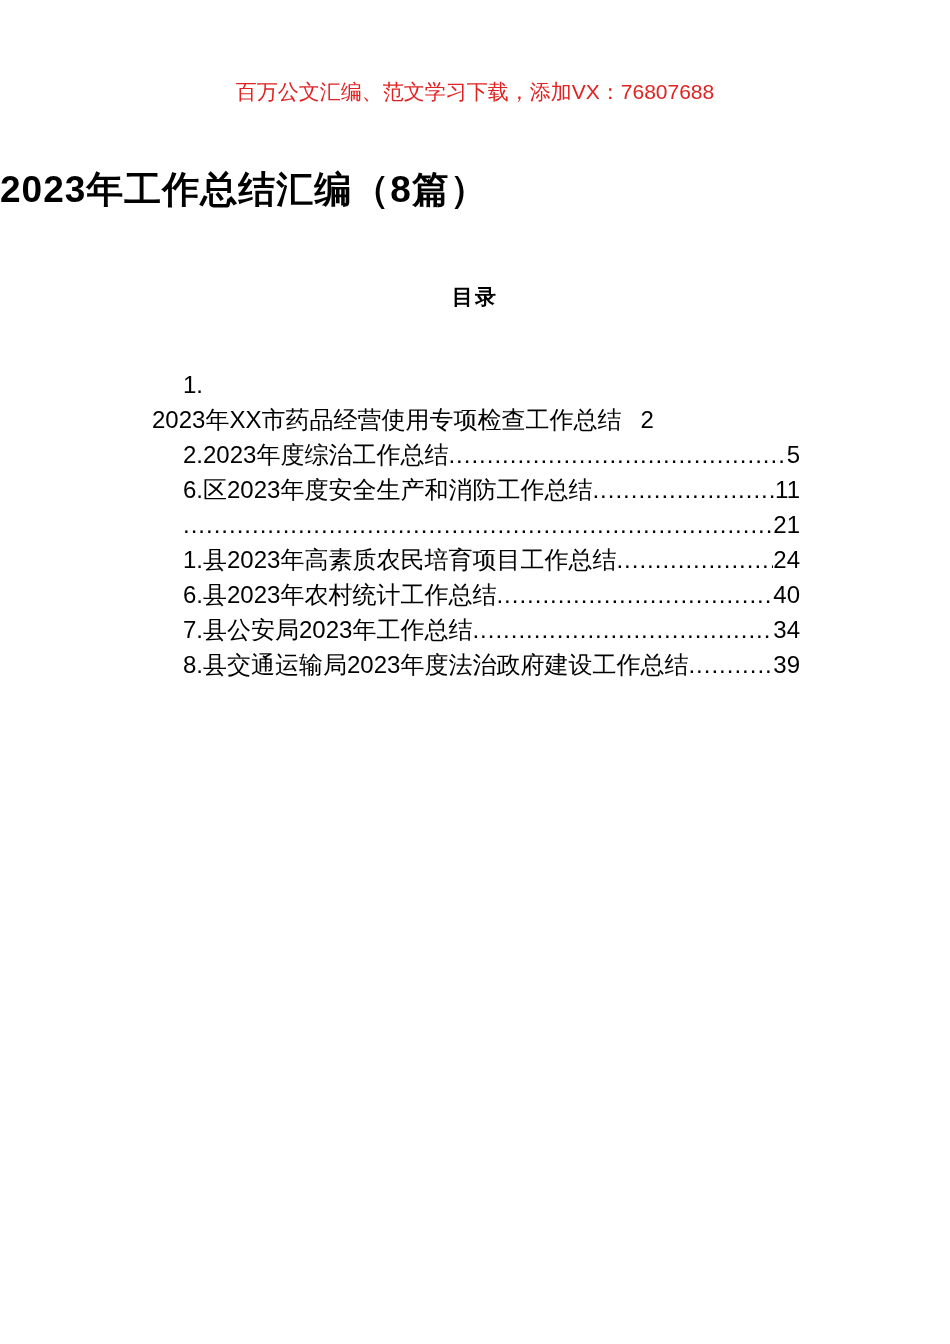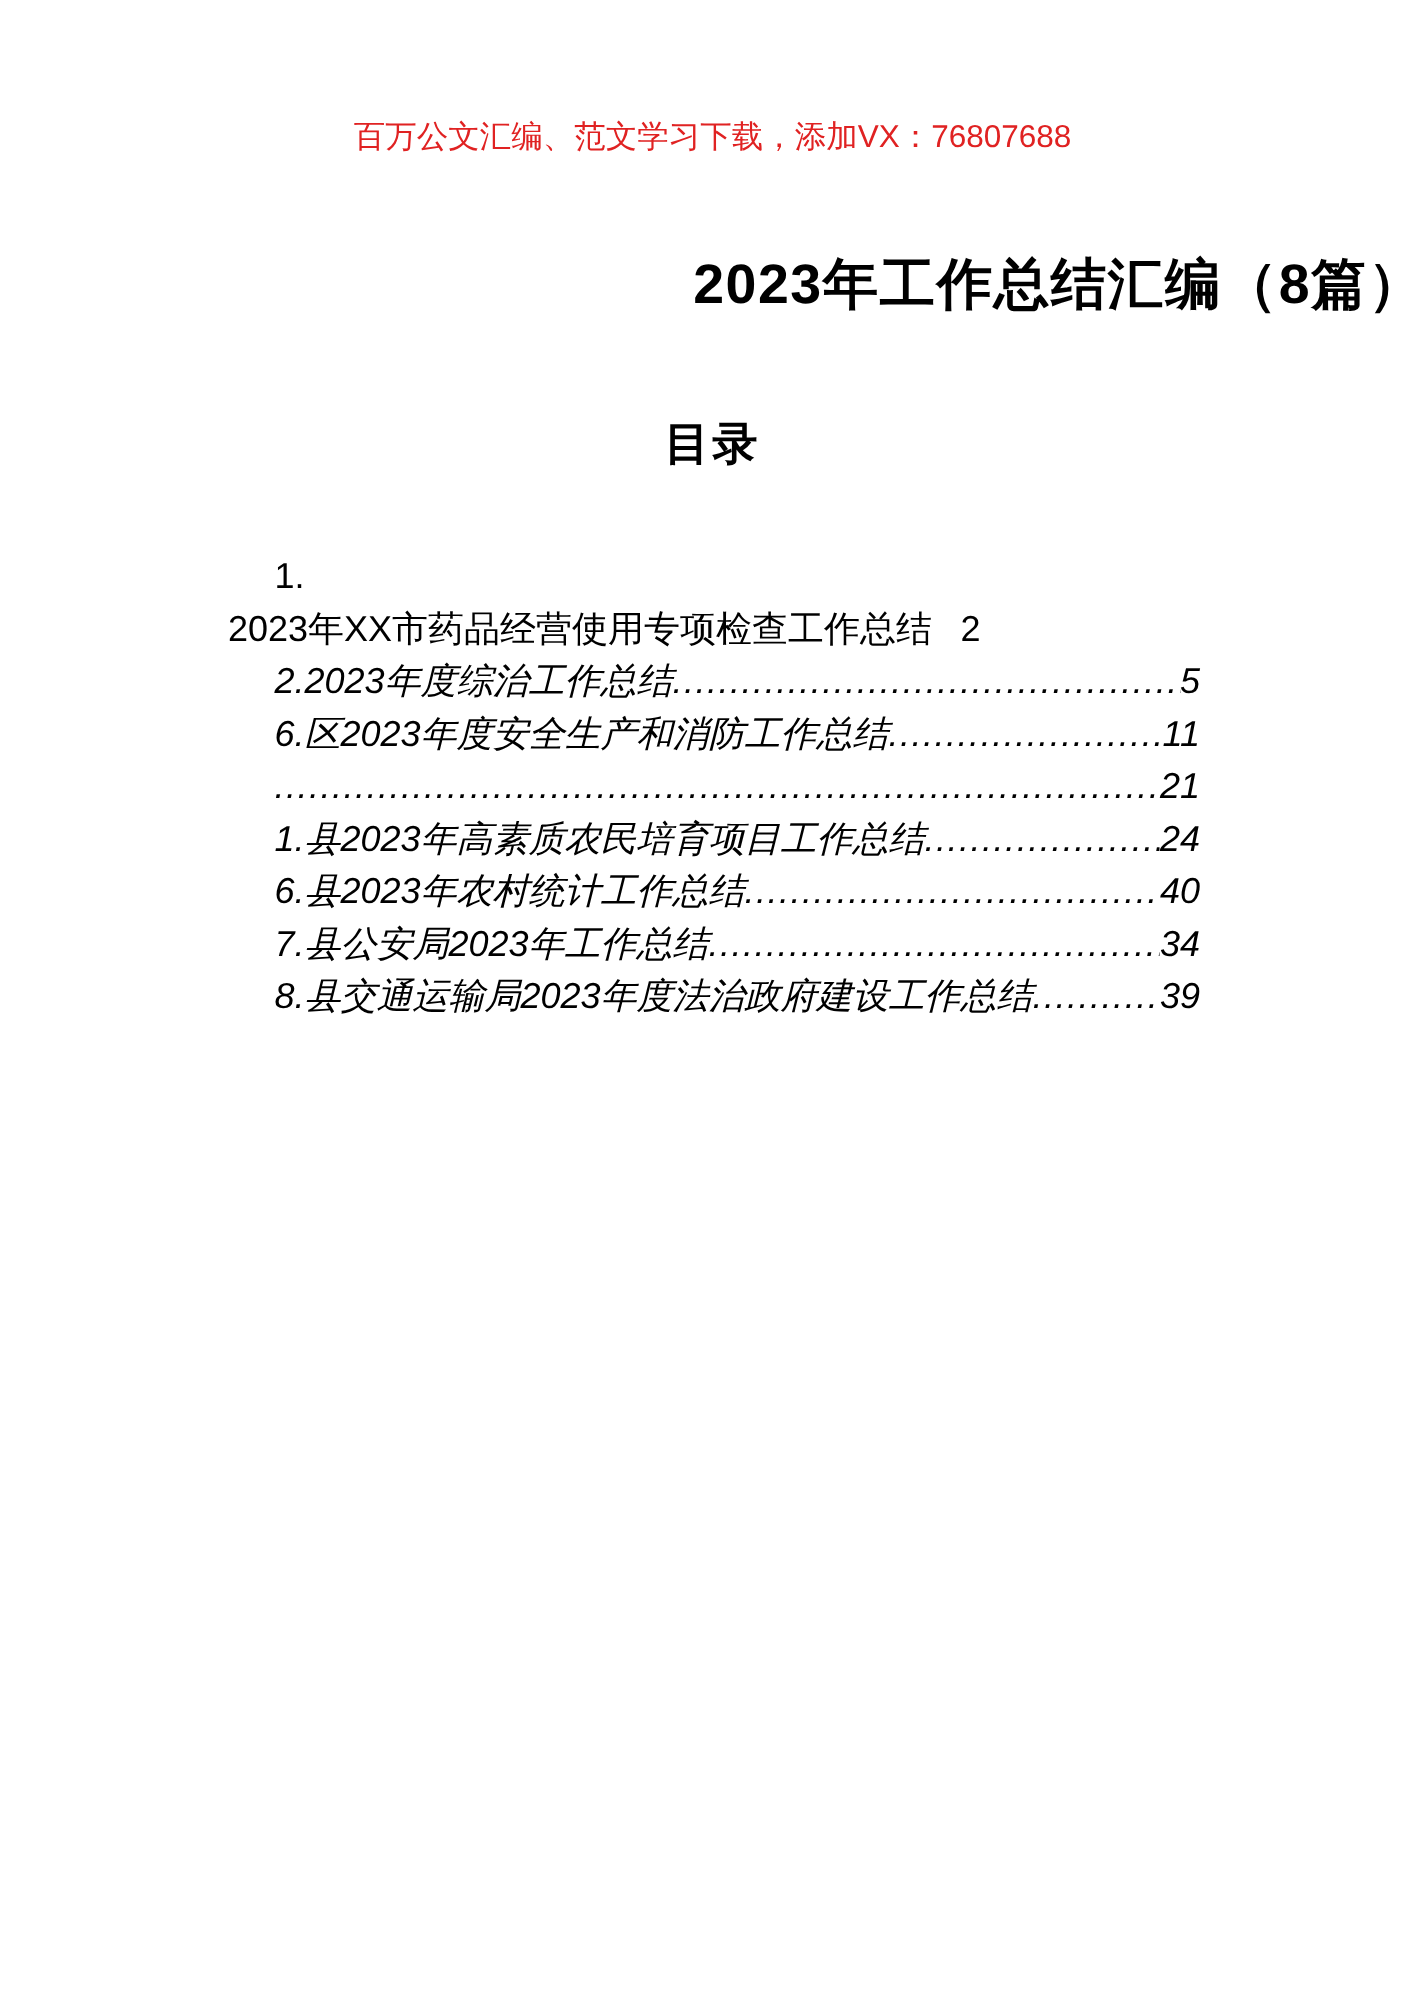--- a/index.html
+++ b/index.html
@@ -16,30 +16,30 @@
   }
   .notice {
     margin-top: 78px;
     text-align: center;
     font-size: 21px;
     line-height: 28px;
     color: #e02222;
   }
   .doc-title {
     margin-top: 62px;
-    text-align: right;
+    text-align: left;
     font-size: 37px;
     line-height: 44px;
     font-weight: bold;
     letter-spacing: 1px;
   }
   .toc-heading {
     margin-top: 66px;
     text-align: center;
-    font-size: 30px;
+    font-size: 21px;
     line-height: 37px;
     font-weight: bold;
     letter-spacing: 2px;
   }
   .toc {
     margin-top: 52px;
     margin-left: 152px;
     width: 648px;
     font-size: 24px;
     line-height: 35px;
@@ -51,21 +51,20 @@
     white-space: nowrap;
   }
   .toc-first-gap {
     display: inline-block;
     width: 19px;
   }
   .toc-entry {
     display: flex;
     align-items: flex-start;
     padding-left: 31px;
-    font-style: italic;
   }
   .toc-entry .toc-title {
     white-space: nowrap;
     flex: 0 0 auto;
   }
   .toc-entry .toc-leader {
     flex: 1 1 auto;
     overflow: hidden;
     white-space: nowrap;
     letter-spacing: 1px;

